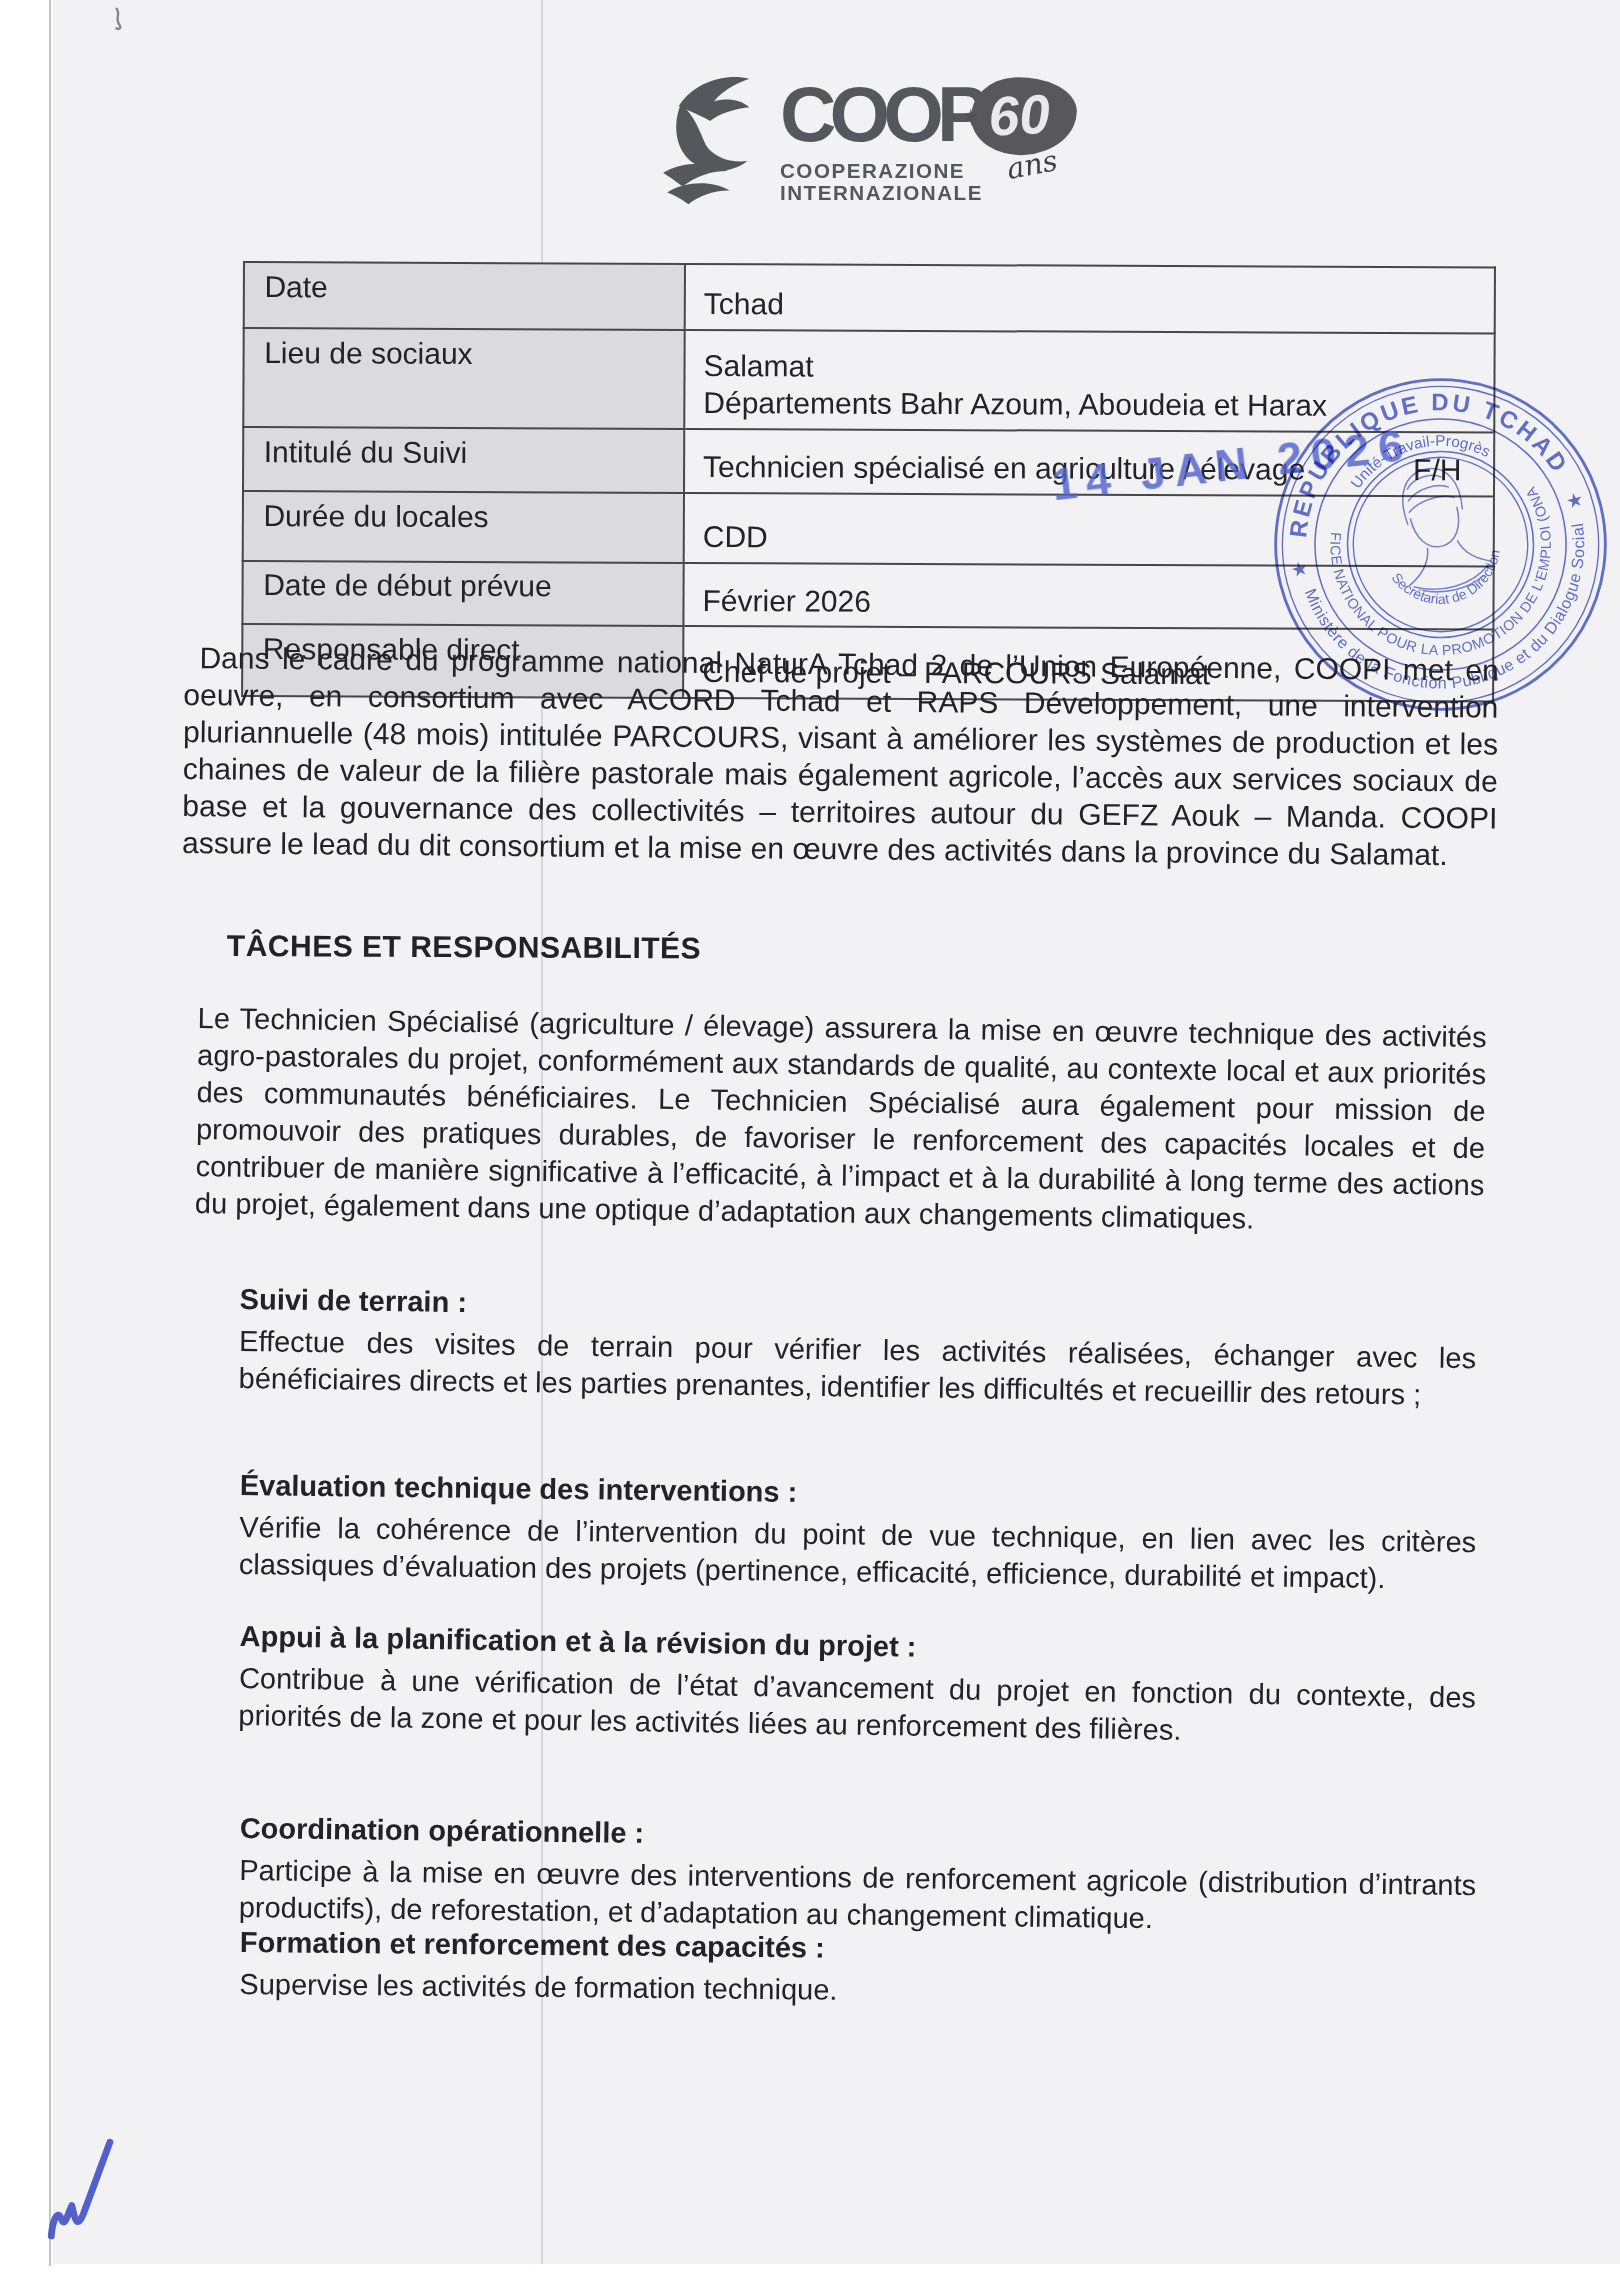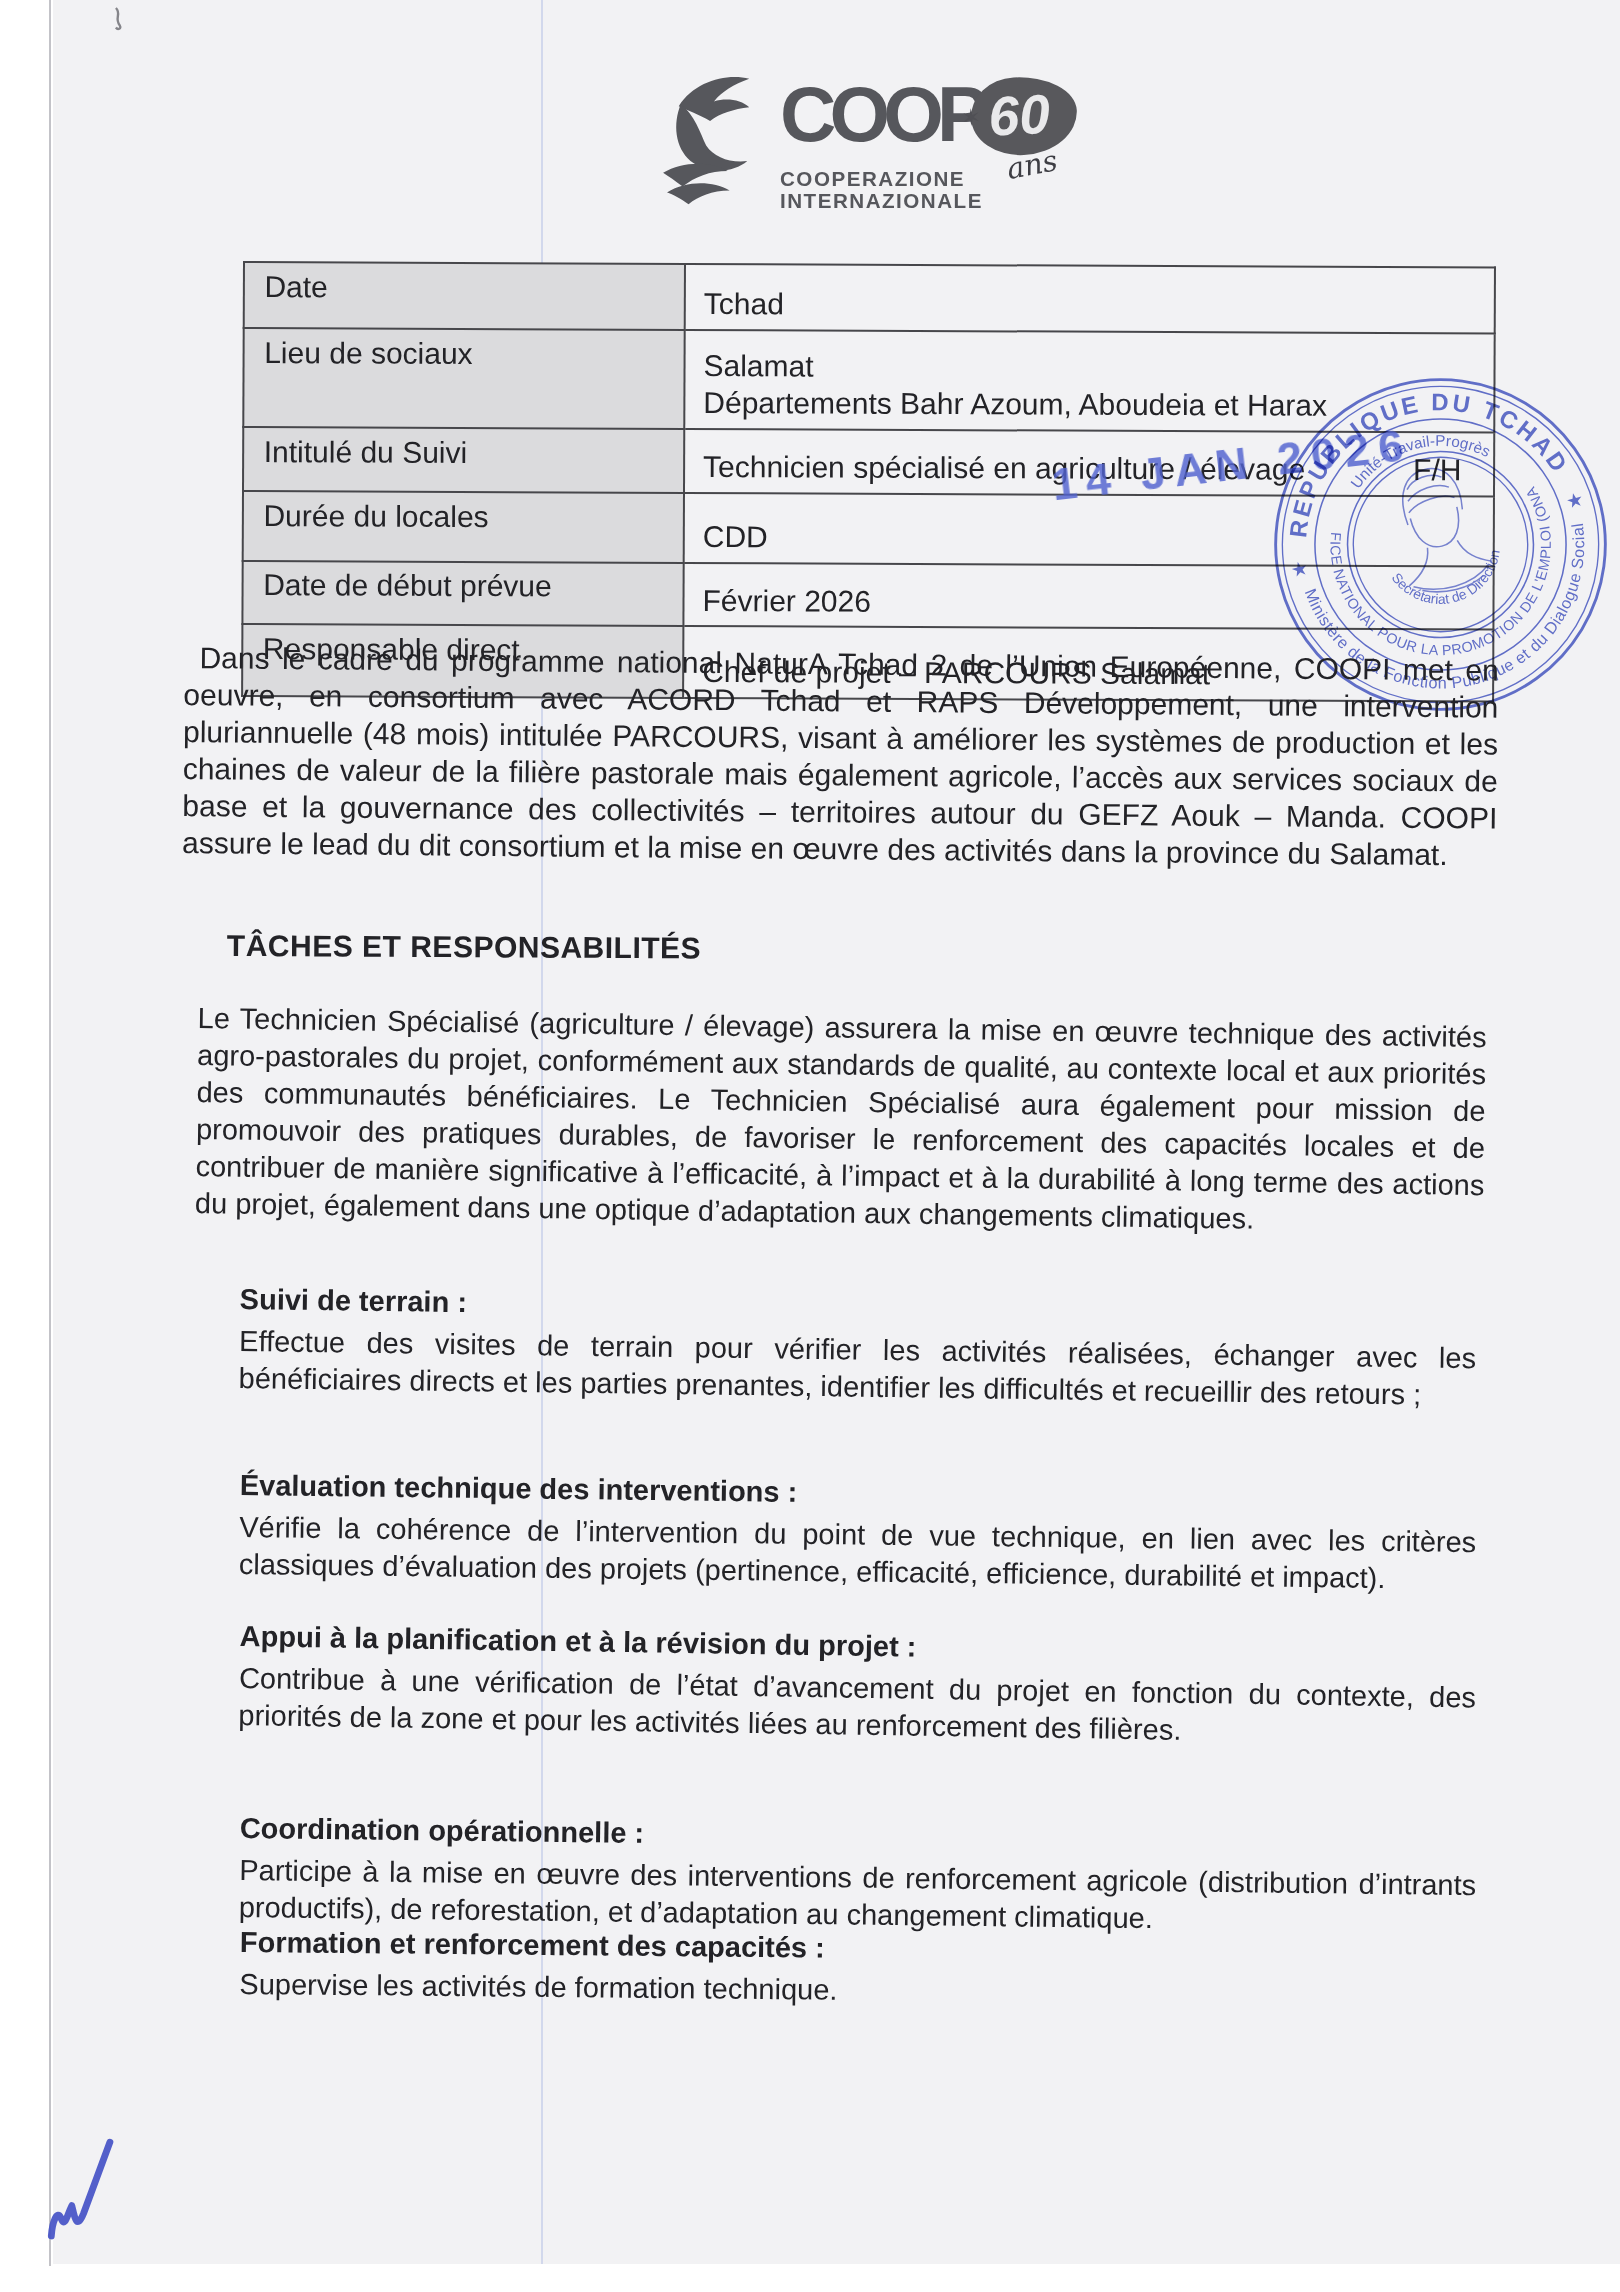--- a/index.html
+++ b/index.html
@@ -8,21 +8,21 @@
   .scan-bg{position:absolute;left:53px;top:0;width:1567px;height:2264px;background:#f2f2f4;}
   .edge-line{position:absolute;left:49px;top:0;width:2px;height:2266px;background:#c3c3c8;}
   .fold-line{position:absolute;left:541px;top:0;width:2px;height:2264px;background:rgba(130,150,215,.28);}
   .smudge{position:absolute;left:110px;top:5.9px;}
 
   
   .logo{position:absolute;left:655px;top:69px;width:431px;height:147px;}
   .logo-bird{position:absolute;left:0;top:3.9px;}
   .logo-text{position:absolute;left:125px;top:9.8px;color:#56575c;}
   .logo-brand{font-size:78px;font-weight:bold;letter-spacing:-6.9px;line-height:71px;color:#56575c;}
-  .logo-sub{margin-top:18px;font-size:20.6px;font-weight:bold;letter-spacing:1.5px;line-height:22.5px;color:#56575c;}
+  .logo-sub{margin-top:10px;font-size:20.6px;font-weight:bold;letter-spacing:1.5px;line-height:22.5px;color:#56575c;}
   .badge{position:absolute;left:316px;top:7.8px;width:106px;height:78px;background:#58585c;
          border-radius:42% 58% 52% 48% / 50% 46% 54% 50%;transform:rotate(-3deg);}
   .badge-num{position:absolute;left:17.6px;top:5.9px;font-size:55px;font-weight:bold;font-style:italic;color:#e9e9eb;}
   .badge-star{position:absolute;left:-9.8px;top:23.5px;font-size:23.5px;color:#505055;}
   .badge-ans{position:absolute;left:33px;top:71px;font-family:"DejaVu Serif",serif;font-style:italic;
              font-size:29px;color:#3e3e44;transform:rotate(-8deg);}
 
   
   .info-table{position:absolute;left:243px;top:261px;width:1253px;border-collapse:collapse;
               transform:rotate(.25deg);transform-origin:left top;font-size:30px;}

